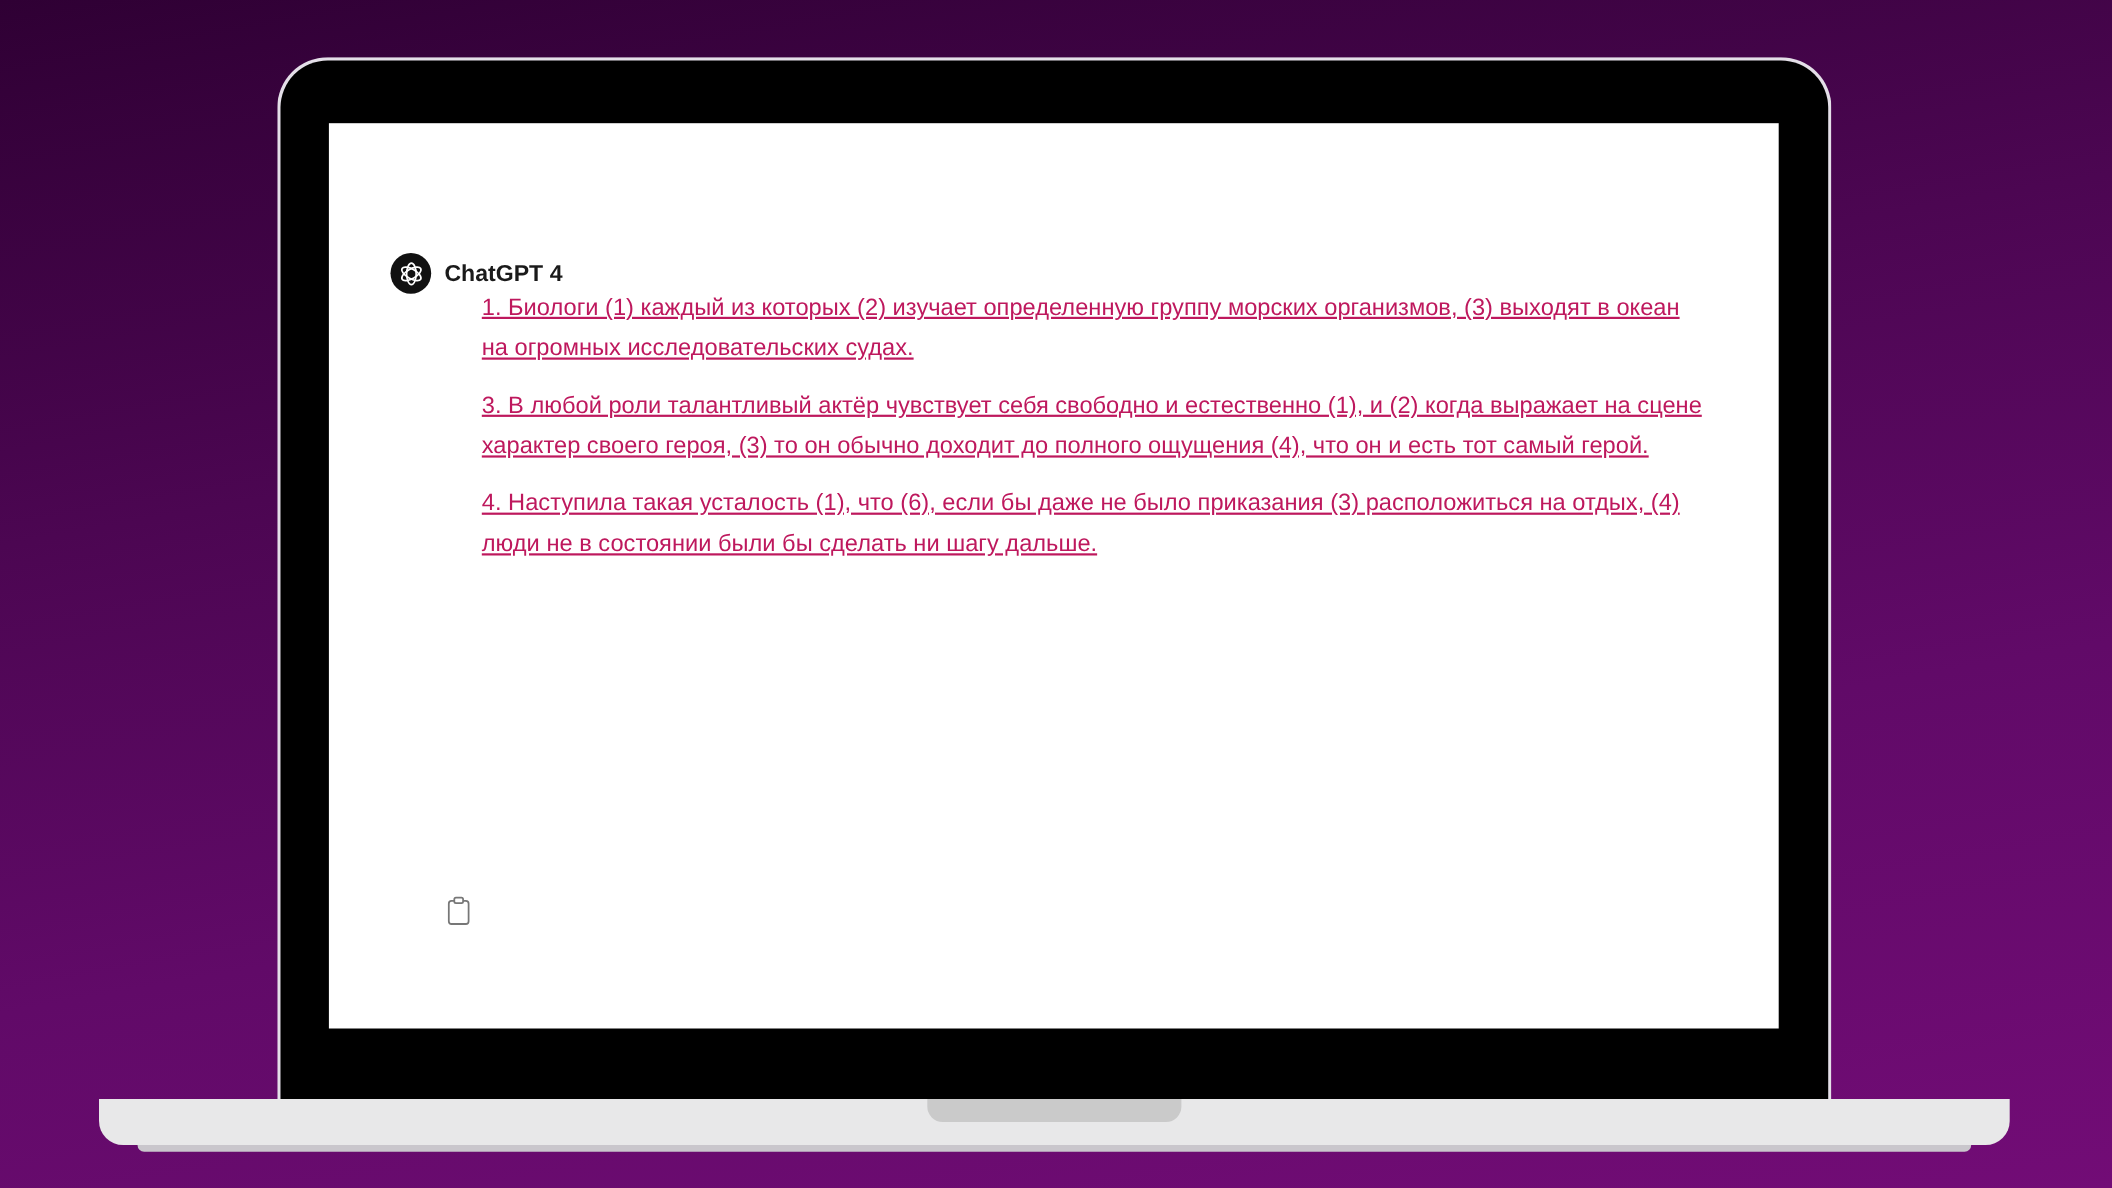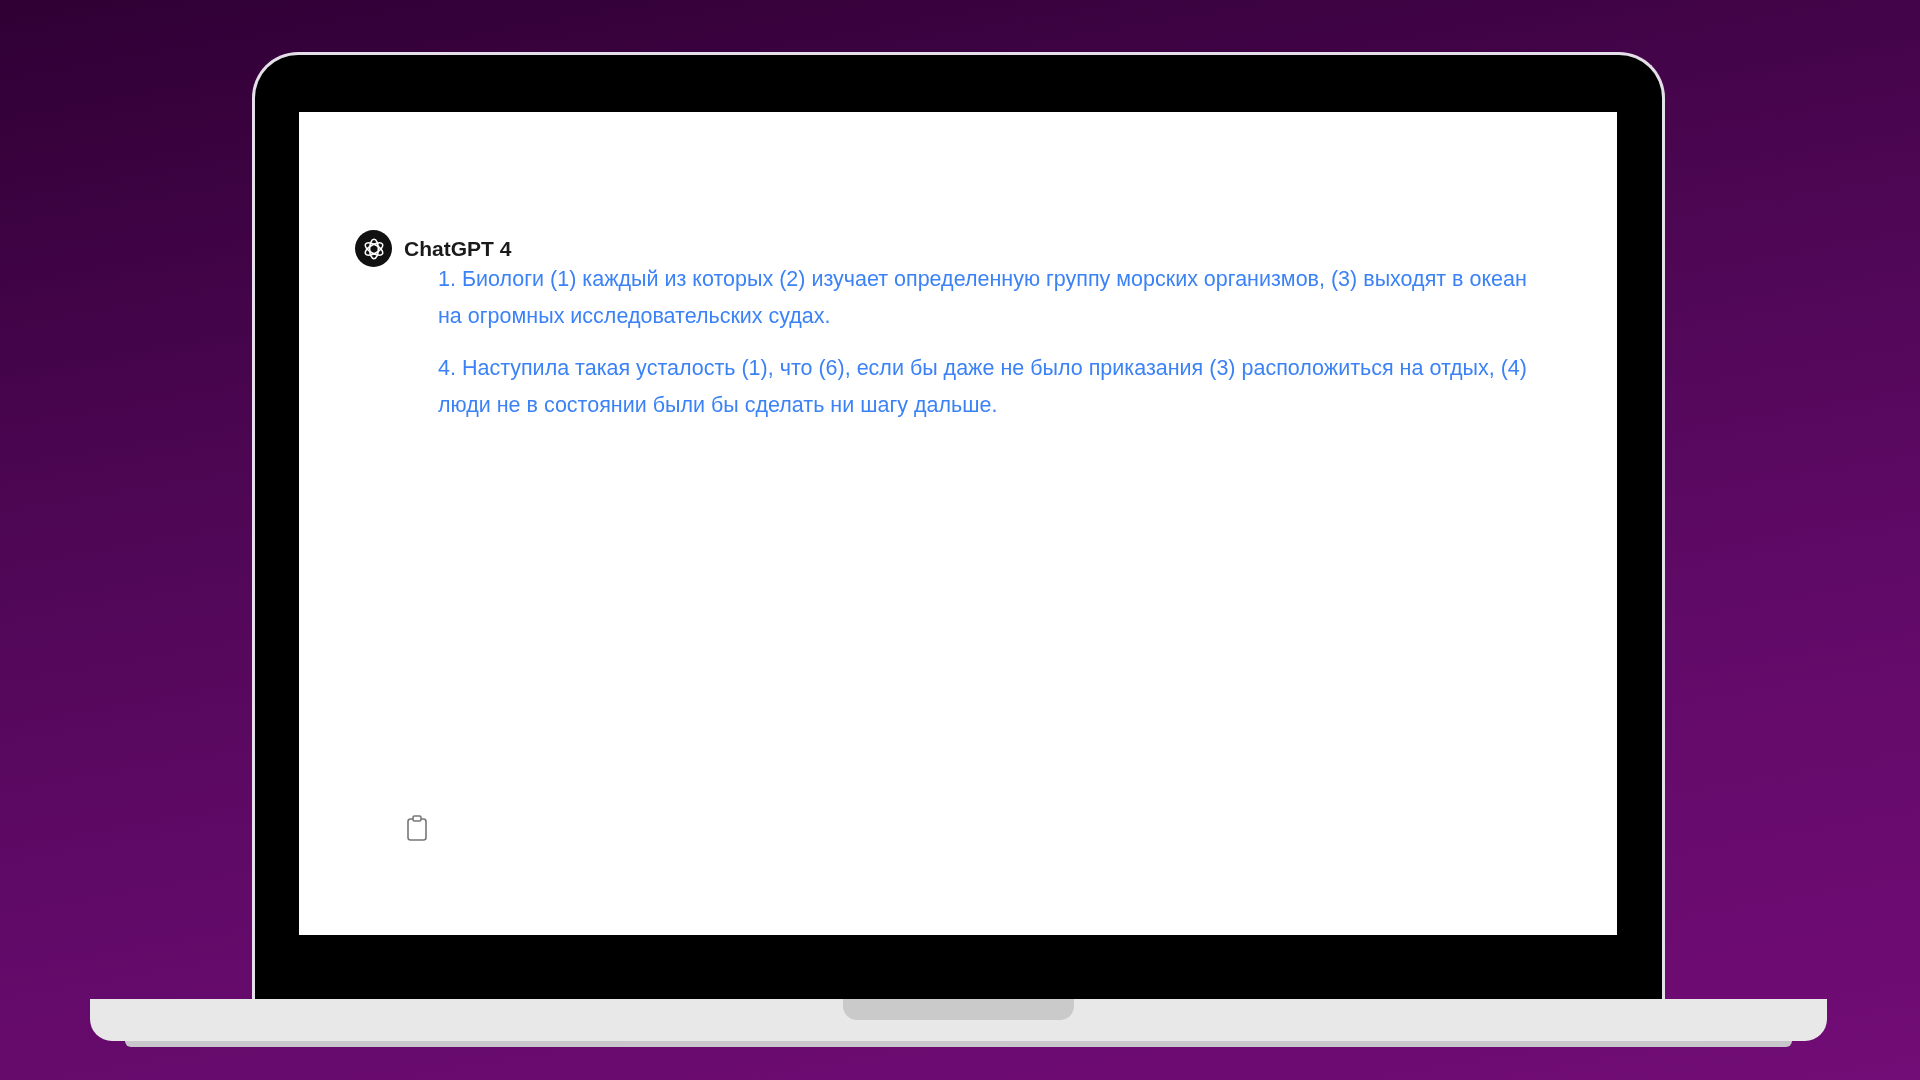--- a/index.html
+++ b/index.html
@@ -34,21 +34,21 @@
   }
   .avatar {
     width:37px; height:37px; border-radius:50%; background:#111;
     display:flex; align-items:center; justify-content:center;
   }
   .model-name {
     margin-left:12px; font-size:21px; font-weight:bold; color:#1a1a1a;
   }
   .content {
     position:absolute; left:438px; top:261px; width:1110px;
-    font-size:21.5px; line-height:37px; color:#3b82f6;
+    font-size:21.5px; line-height:37px; color:#be185d;text-decoration:underline;
   }
   .content p { margin:0 0 15px 0; }
   .copy-btn {
     position:absolute; left:405px; top:814px; width:24px; height:28px;
     cursor:pointer;
   }
 </style>
 </head>
 <body>
 
@@ -64,20 +64,21 @@
       <ellipse cx="12" cy="12" rx="4" ry="9"></ellipse>
       <ellipse cx="12" cy="12" rx="4" ry="9" transform="rotate(60 12 12)"></ellipse>
       <ellipse cx="12" cy="12" rx="4" ry="9" transform="rotate(120 12 12)"></ellipse>
     </svg>
   </div>
   <span class="model-name">ChatGPT 4</span>
 </div>
 
 <div class="content">
   <p>1. Биологи (1) каждый из которых (2) изучает определенную группу морских организмов, (3) выходят в океан на огромных исследовательских судах.</p>
+  <p>3. В любой роли талантливый актёр чувствует себя свободно и естественно (1), и (2) когда выражает на сцене характер своего героя, (3) то он обычно доходит до полного ощущения (4), что он и есть тот самый герой.</p>
   <p>4. Наступила такая усталость (1), что (6), если бы даже не было приказания (3) расположиться на отдых, (4) люди не в состоянии были бы сделать ни шагу дальше.</p>
 </div>
 
 <div class="copy-btn">
   <svg width="24" height="28" viewBox="0 0 24 28" fill="none" stroke="#777" stroke-width="1.6">
     <rect x="3" y="5" width="18" height="21" rx="2.5"></rect>
     <rect x="8" y="2" width="8" height="5" rx="1.5" fill="#fff"></rect>
   </svg>
 </div>
 

